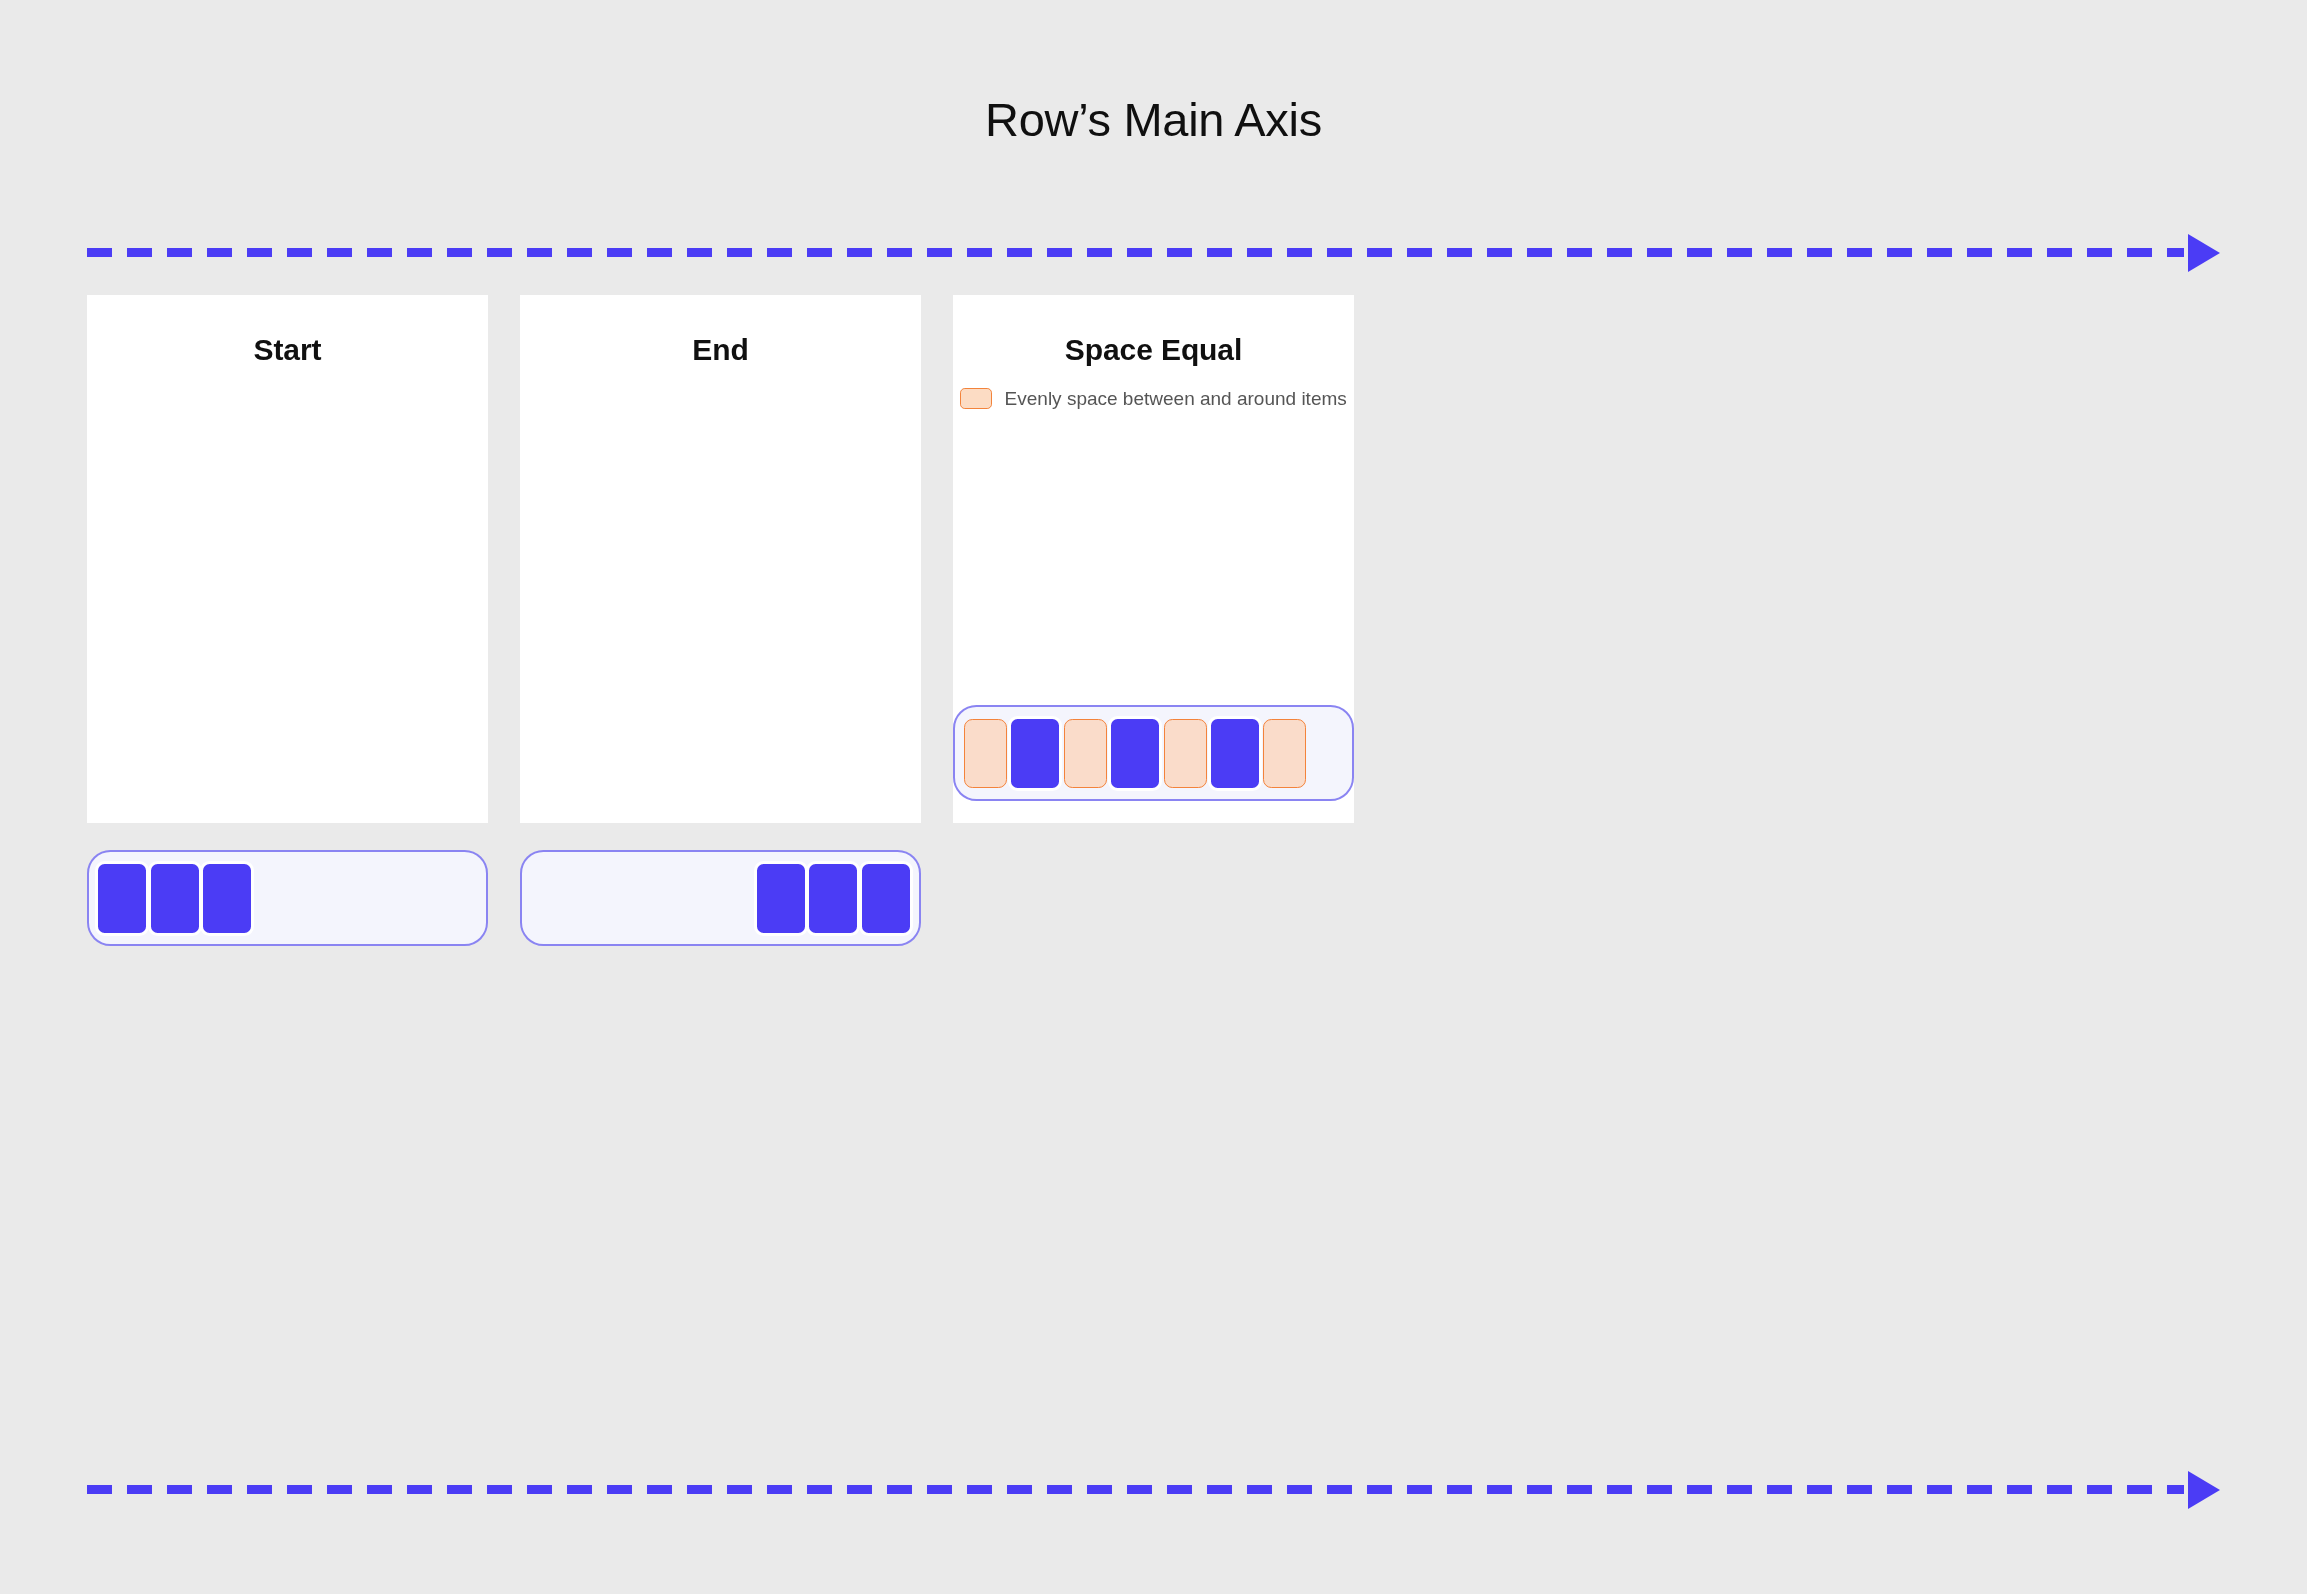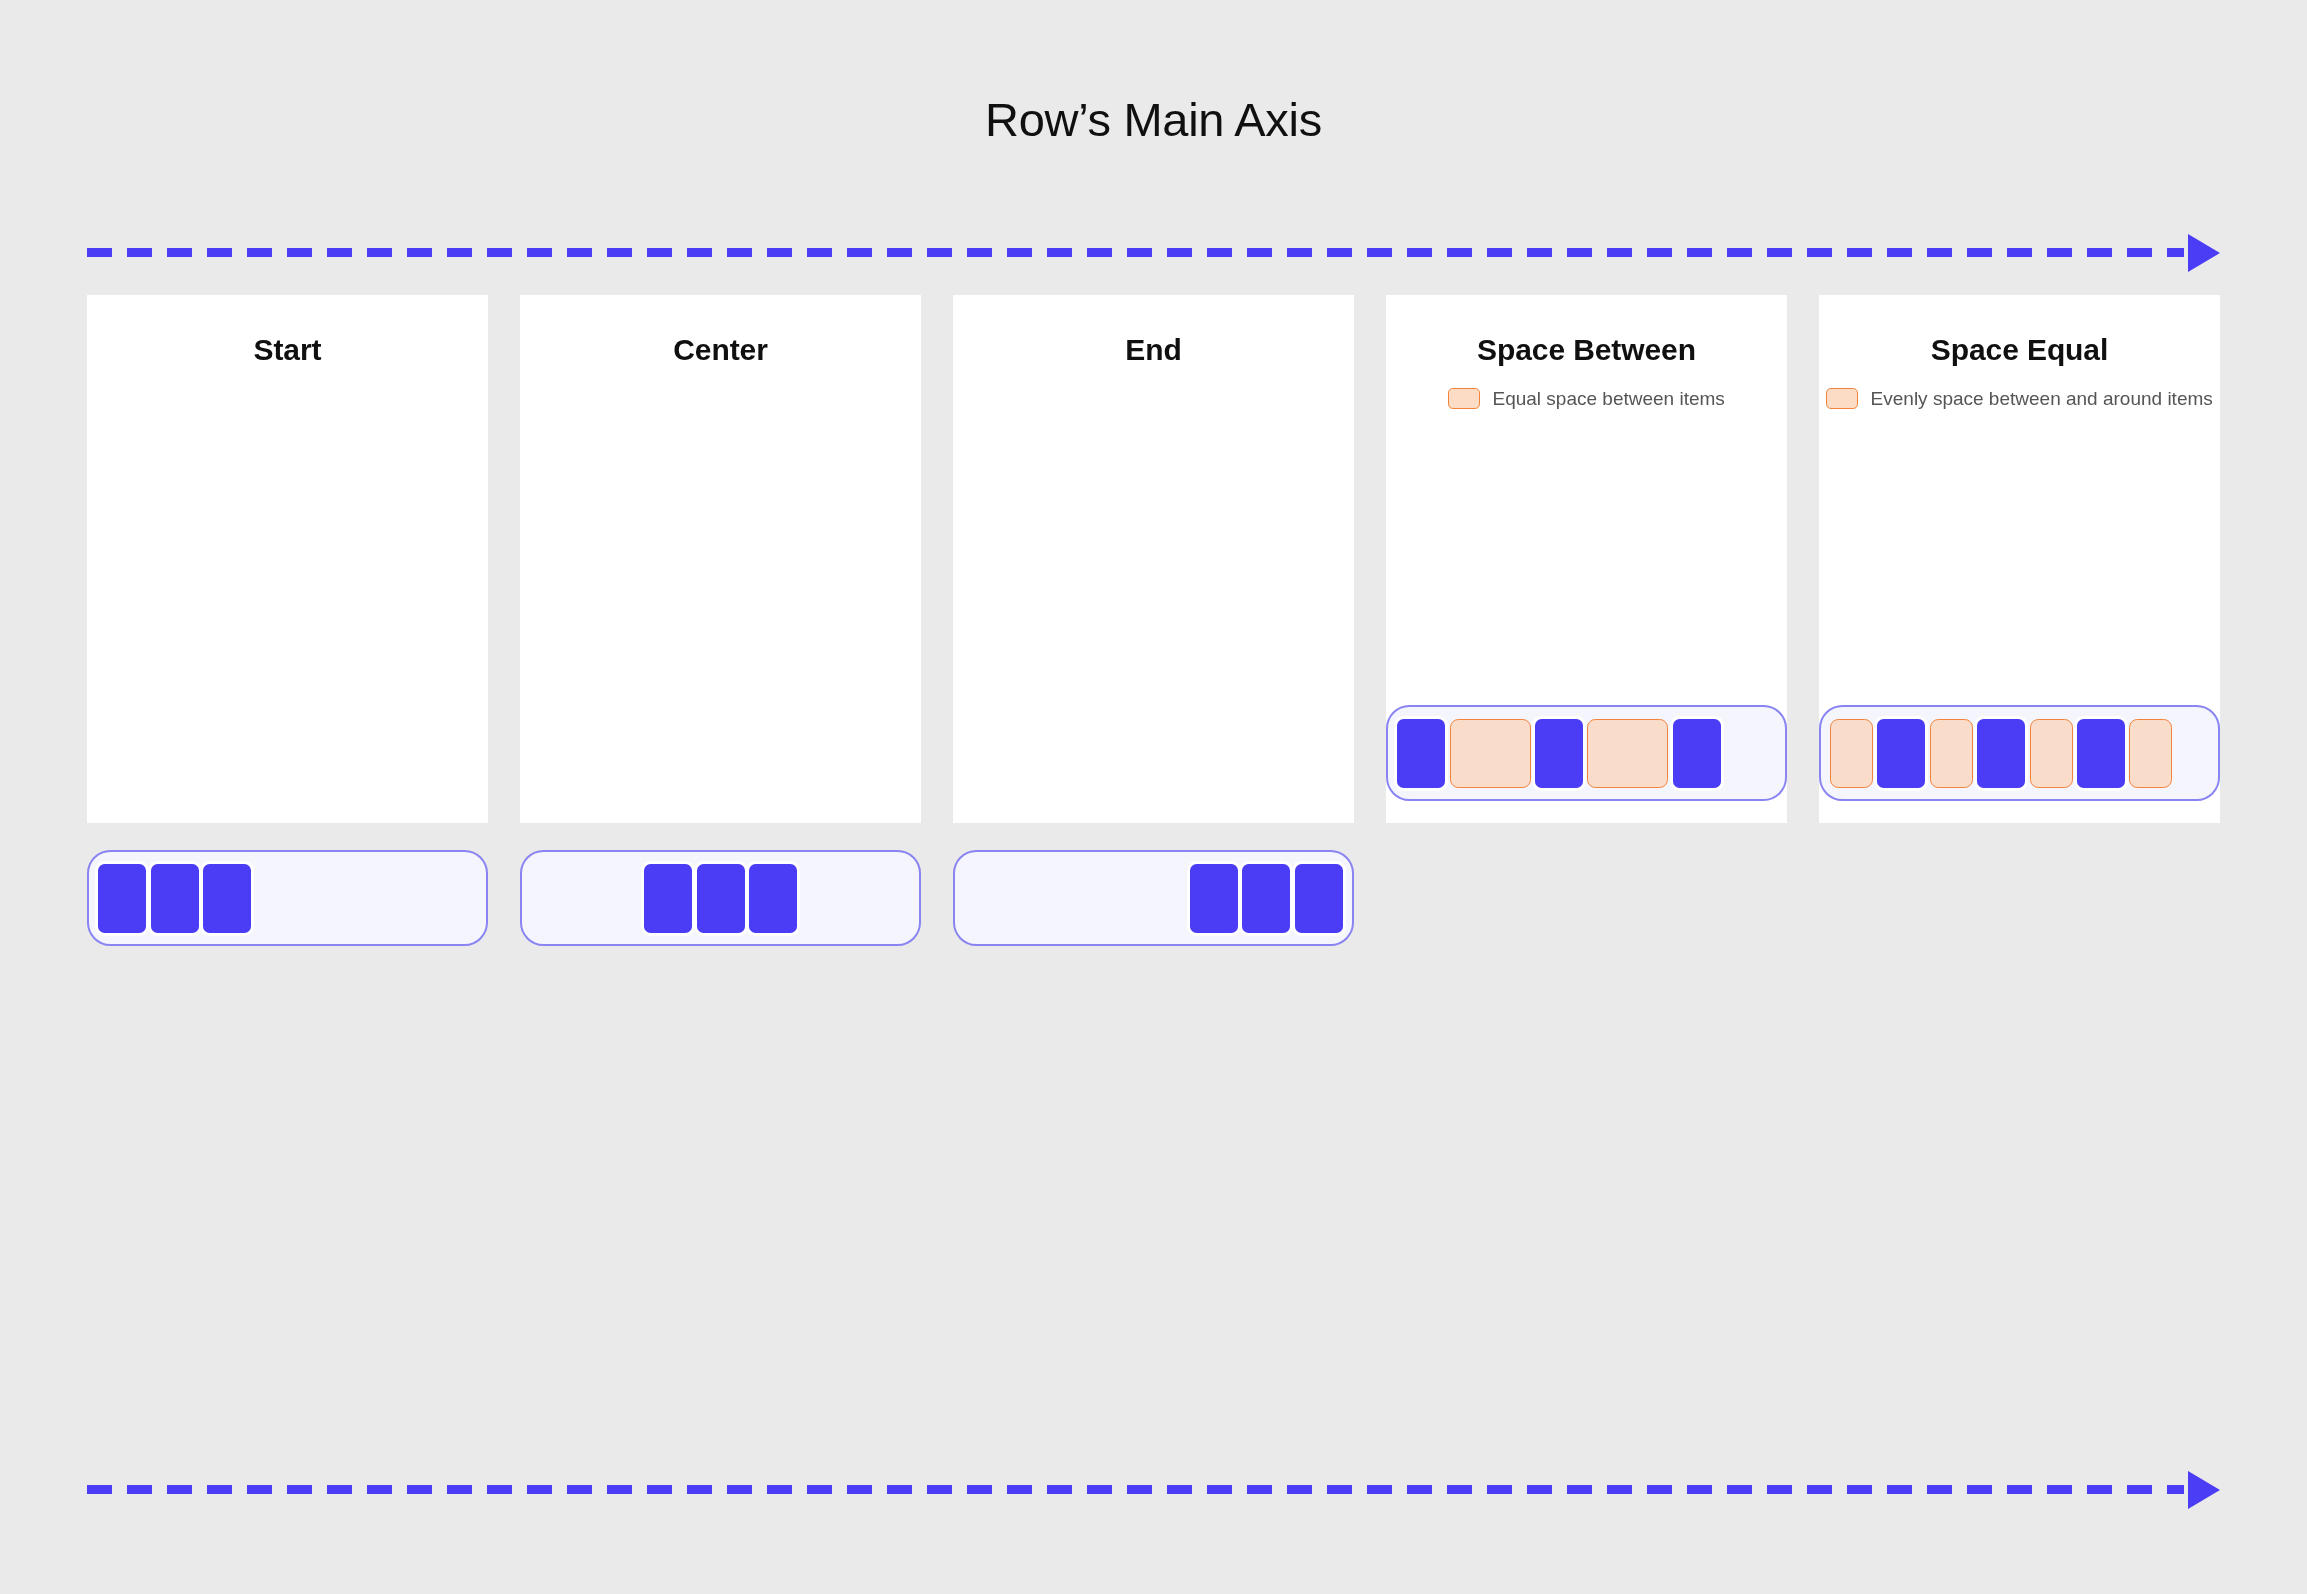--- a/index.html
+++ b/index.html
@@ -181,58 +181,32 @@
     <div class="card-title">Start</div>
     <div class="demo-wrap">
       <div class="demo-box start">
         <div class="item"></div>
         <div class="item"></div>
         <div class="item"></div>
       </div>
     </div>
   </div>
 
-  <div class="card row1">
-    <div class="card-title">Center</div>
-    <div class="demo-wrap">
-      <div class="demo-box center">
-        <div class="item"></div>
-        <div class="item"></div>
-        <div class="item"></div>
-      </div>
-    </div>
-  </div>
 
   <div class="card row1">
     <div class="card-title">End</div>
     <div class="demo-wrap">
       <div class="demo-box end">
         <div class="item"></div>
         <div class="item"></div>
         <div class="item"></div>
       </div>
     </div>
   </div>
 
-  <div class="card row2">
-    <div class="card-title">Space Between</div>
-    <div class="legend">
-      <div class="legend-swatch"></div>
-      <div class="legend-label">Equal space between items</div>
-    </div>
-    <div class="demo-wrap" style="top:410px;">
-      <div class="demo-box packed">
-        <div class="item"></div>
-        <div class="spacer between"></div>
-        <div class="item"></div>
-        <div class="spacer between"></div>
-        <div class="item"></div>
-      </div>
-    </div>
-  </div>
 
 
   <div class="card row2">
     <div class="card-title">Space Equal</div>
     <div class="legend">
       <div class="legend-swatch"></div>
       <div class="legend-label">Evenly space between and around items</div>
     </div>
     <div class="demo-wrap" style="top:410px;">
       <div class="demo-box packed">

